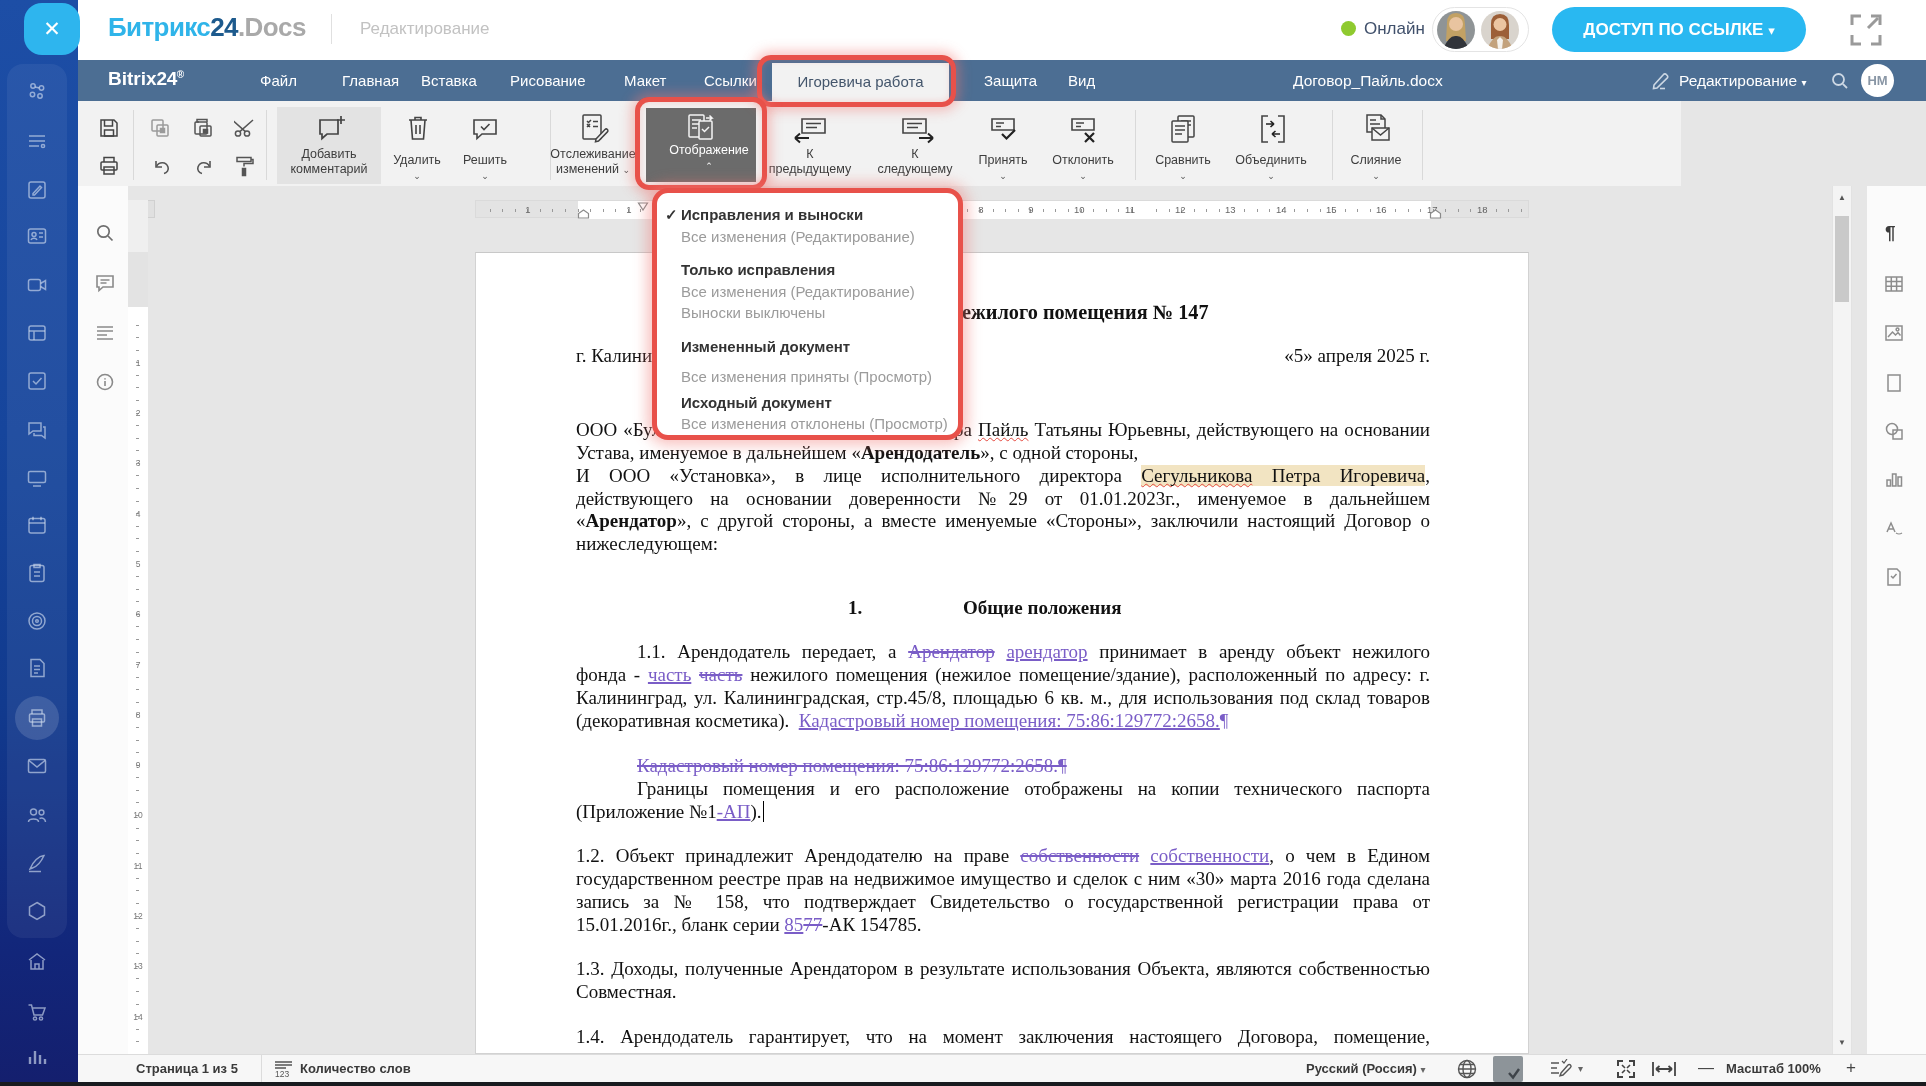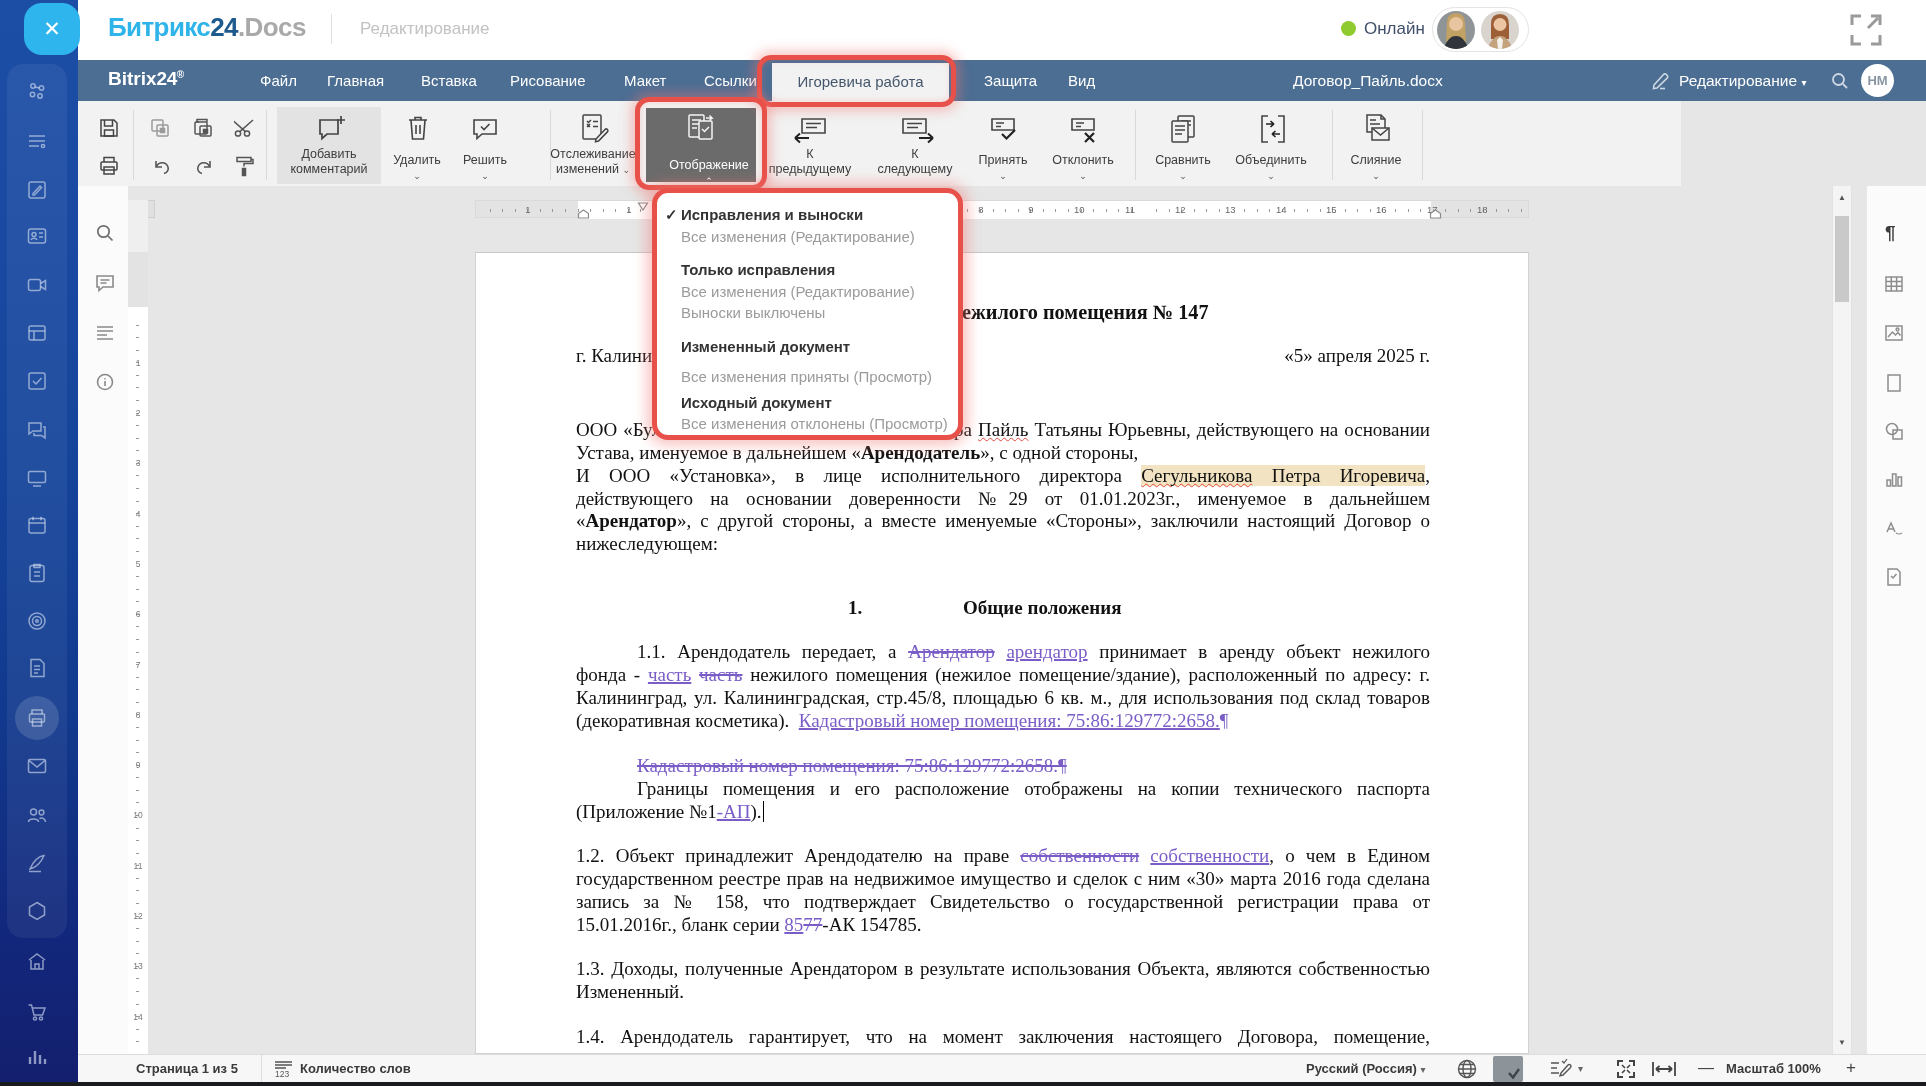--- a/index.html
+++ b/index.html
@@ -103,30 +103,31 @@
     <path d="M6 38 Q12 24 19 25 Q26 24 32 38 Z" fill="#31343a"></path>
   </svg>
   <svg style="position:absolute; left:1403px; top:11px; border-radius:50%;" width="38" height="38" viewBox="0 0 38 38">
     <rect width="38" height="38" fill="#d9d4cd"></rect>
     <path d="M10 13 Q10 3 19 3 Q28 3 28 14 L28 28 H10 Z" fill="#9c5f37"></path>
     <circle cx="19" cy="13.5" r="6.5" fill="#ecc6a2"></circle>
     <path d="M6 38 Q12 24 19 25 Q26 24 32 38 Z" fill="#c3a27c"></path>
     <path d="M16 29 L19 26 L22 29 L21 38 H17 Z" fill="#f4f1ec"></path>
   </svg>
 
+  <div style="position:absolute; left:1474px; top:7px; width:254px; height:45px; background:#29b8f1; border-radius:23px; color:#fff; font-size:17px; font-weight:bold; text-align:center; line-height:45px;">ДОСТУП ПО ССЫЛКЕ <span style="font-size:13px; font-weight:normal;">▾</span></div>
 
   <svg style="position:absolute; left:1772px; top:14px;" width="32" height="32" viewBox="0 0 32 32" fill="none" stroke="#9a9a9a" stroke-width="3">
     <path d="M2 11 V2 H11 M21 2 H30 V11 M30 21 V30 H21 M11 30 H2 V21"></path>
     <path d="M28 4 L18 14" stroke-width="3"></path>
   </svg>
 </div>
 <div class="abs" id="menubar">
   <span style="position:absolute; left:30px; top:8px; font-size:19px; font-weight:bold; color:#fff;">Bitrix<span style="letter-spacing:-.5px">24</span><span style="font-size:10px; vertical-align:7px;">®</span></span>
   <span class="mitem" style="left:182px;">Файл</span>
-  <span class="mitem" style="left:249px;text-align:right;">Главная</span>
+  <span class="mitem" style="left:264px;text-align:right;">Главная</span>
   <span class="mitem" style="left:343px;">Вставка</span>
   <span class="mitem" style="left:432px;">Рисование</span>
   <span class="mitem" style="left:546px;">Макет</span>
   <span class="mitem" style="left:626px;">Ссылки</span>
   <div id="activetab">Игоревича работа</div>
   <span class="mitem" style="left:906px;">Защита</span>
   <span class="mitem" style="left:990px;">Вид</span>
   <span class="mitem" style="left:1215px; font-size:15.5px;">Договор_Пайль.docx</span>
   <svg style="position:absolute; left:1573px; top:11px;" width="20" height="20" viewBox="0 0 20 20" fill="none" stroke="#cdd8e4" stroke-width="1.6">
     <path d="M3 14 L12.5 3.5 a1.8 1.8 0 0 1 2.8 0 l0.8 0.8 a1.8 1.8 0 0 1 0 2.8 L6 17 L2.5 17.5 Z"></path>
@@ -215,21 +216,21 @@
   <div class="rlabel" style="left:455px; top:46px; width:120px;">Отслеживание<br>изменений <span class="chev">⌄</span></div>
 
   <div class="abs" style="left:568px; top:7px; width:110px; height:74px; background:#6b6b6b;"></div>
   <svg class="abs" style="left:607px; top:11px;" width="32" height="34" viewBox="0 0 32 34" fill="none" stroke="#f5f5f5" stroke-width="1.5">
     <rect x="4" y="3" width="15" height="22" rx="1"></rect>
     <path d="M7 8 h9 M7 12 h9 M7 16 h5"></path>
     <rect x="14" y="9" width="13" height="18" rx="1" fill="#6b6b6b"></rect>
     <path d="M17 17 l2.5 2.5 L24 15"></path>
       <path d="M21 6 h6 l-2.5 -2.5 M27 6 l-2.5 2.5"></path>
   </svg>
-  <div class="rlabel" style="left:568px; top:57px; width:110px; color:#fff;padding-left:16px;">Отображение<br><span class="chev" style="color:#fff;">⌃</span></div>
+  <div class="rlabel" style="left:568px; top:42px; width:110px; color:#fff;padding-left:16px;">Отображение<br><span class="chev" style="color:#fff;">⌃</span></div>
 
   <svg class="abs" style="left:714px; top:14px;" width="36" height="30" viewBox="0 0 36 30" fill="none" stroke="#444" stroke-width="1.6">
     <path d="M10 4 H33 V18 H10 Z"></path>
       <path d="M14 8.5 h15 M14 12.5 h11"></path>
     <path d="M3 23 h14 M3 23 l5 -4.5 M3 23 l5 4.5" stroke="#222" stroke-width="2"></path>
   </svg>
   <div class="rlabel" style="left:682px; top:46px; width:100px;">К<br>предыдущему</div>
   <svg class="abs" style="left:822px; top:14px;" width="36" height="30" viewBox="0 0 36 30" fill="none" stroke="#444" stroke-width="1.6">
     <path d="M3 4 H26 V18 H3 Z"></path>
       <path d="M7 8.5 h15 M7 12.5 h11"></path>
@@ -396,21 +397,21 @@
     <div class="docline just" style="top:501px;">Калининград, ул. Калининградская, стр.45/8, площадью 6 кв. м., для использования под склад товаров</div>
     <div class="docline" style="top:524px;">(декоративная косметика).&nbsp; <span class="ins">Кадастровый номер помещения: 75:86:129772:2658.</span><span style="color:#7a5dc7;">¶</span></div>
     <div class="docline" style="top:569px;"><span class="ind"></span><span class="del">Кадастровый номер помещения: 75:86:129772:2658.¶</span></div>
     <div class="docline just" style="top:592px;"><span class="ind"></span>Границы помещения и его расположение отображены на копии технического паспорта</div>
     <div class="docline" style="top:615px;">(Приложение №1<span class="ins">-АП</span>).<span style="border-left:1.8px solid #000; margin-left:1px;">&nbsp;</span></div>
     <div class="docline just" style="top:659px;">1.2. Объект принадлежит Арендодателю на праве <span class="del">собственности</span> <span class="ins">собственности</span>, о чем в Едином</div>
     <div class="docline just" style="top:682px;">государственном реестре прав на недвижимое имущество и сделок с ним «30» марта 2016 года сделана</div>
     <div class="docline just" style="top:705px;">запись за № 158, что подтверждает Свидетельство о государственной регистрации права от</div>
     <div class="docline" style="top:728px;">15.01.2016г., бланк серии <span class="ins">85</span><span class="del">77</span>-АК 154785.</div>
     <div class="docline just" style="top:772px;">1.3. Доходы, полученные Арендатором в результате использования Объекта, являются собственностью</div>
-    <div class="docline" style="top:795px;">Измененный.</div>
+    <div class="docline" style="top:795px;">Совместная.</div>
     <div class="docline just" style="top:840px;">1.4. Арендодатель гарантирует, что на момент заключения настоящего Договора, помещение,</div>
   </div>
 </div>
 <div class="abs" id="statusbar">
   <span style="position:absolute; left:58px; top:6px; font-weight:bold; color:#3a3a3a;">Страница 1 из 5</span>
   <div style="position:absolute; left:183px; top:0; width:1px; height:28px; background:#dcdcdc;"></div>
   <svg style="position:absolute; left:196px; top:5px;" width="19" height="18" viewBox="0 0 19 18" fill="none" stroke="#555" stroke-width="1.5">
       <path d="M1 2 h17 M1 5 h17 M1 8 h11"></path>
       <text x="1" y="17" font-size="8.5" fill="#555" stroke="none">123</text>
     </svg>

